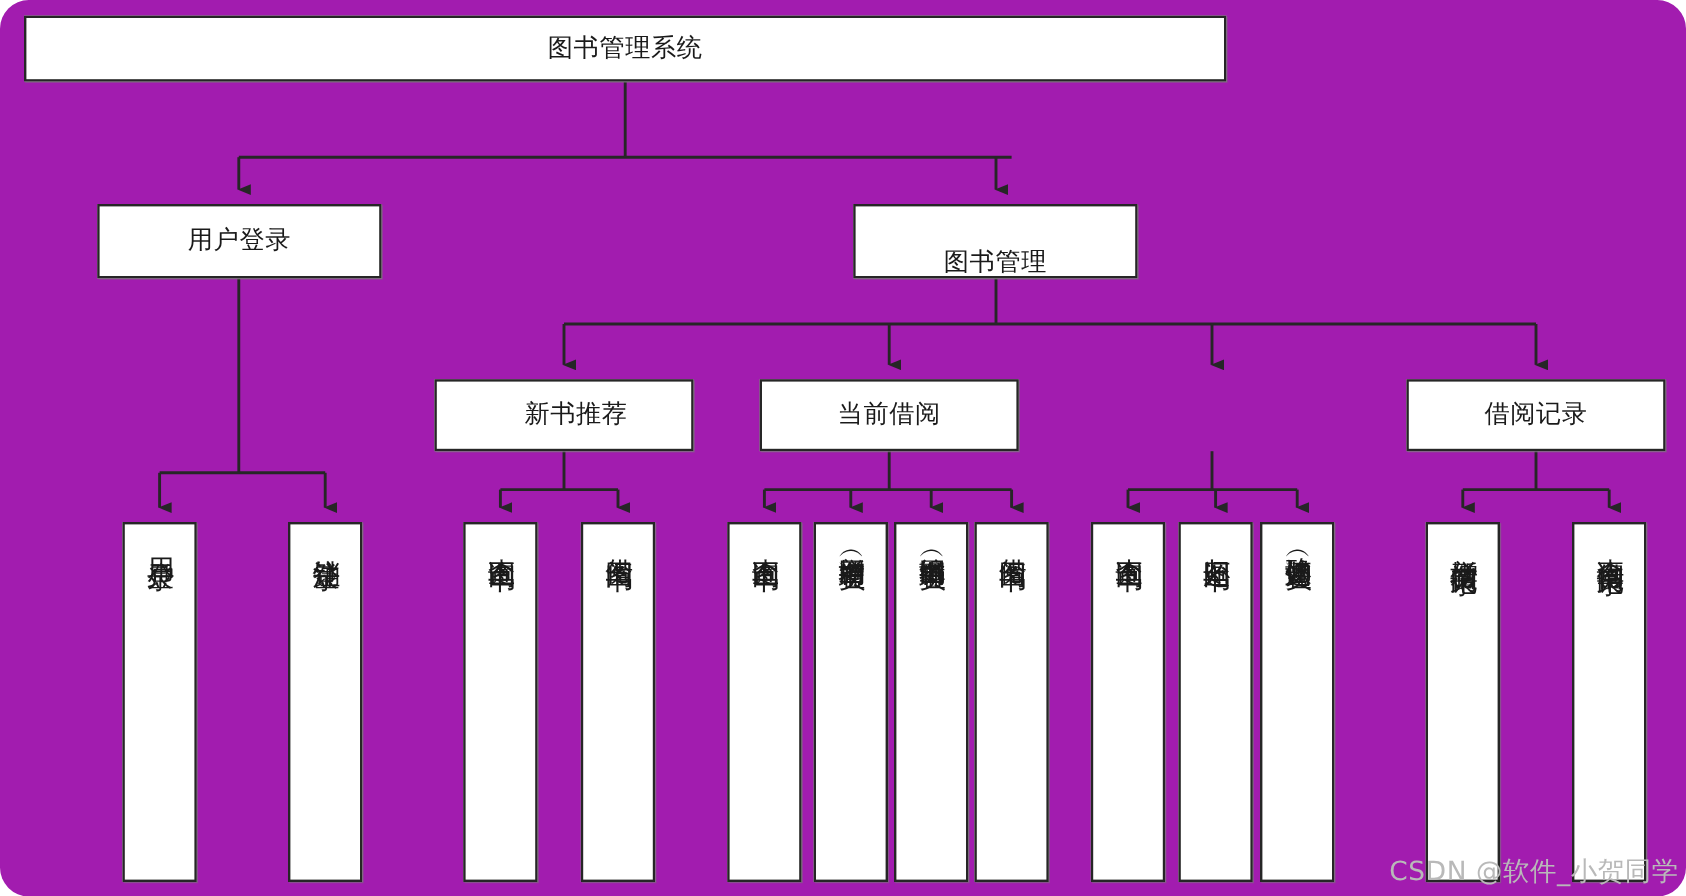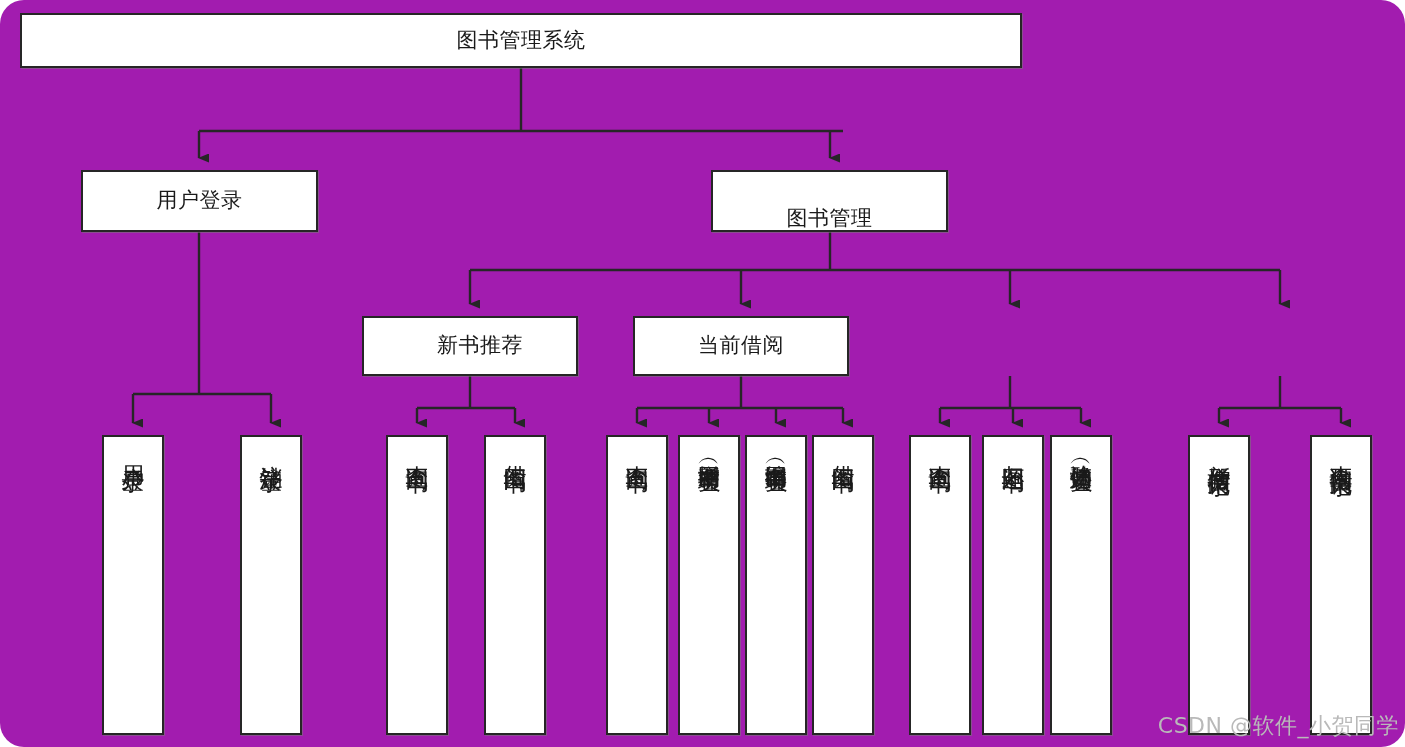--- a/index.html
+++ b/index.html
@@ -154,20 +154,23 @@
   <div class="node horizontal" style="left:711px; top:170px; width:237px; height:62px;align-items:flex-end;">
     <span class="node-label">图书管理</span>
   </div>
 
   <div class="node horizontal" style="left:362px; top:316px; width:216px; height:60px;padding-left:20px;">
     <span class="node-label">新书推荐</span>
   </div>
   <div class="node horizontal" style="left:633px; top:316px; width:216px; height:60px;">
     <span class="node-label">当前借阅</span>
   </div>
+  <div class="node horizontal" style="left:1172px; top:316px; width:216px; height:60px;">
+    <span class="node-label">借阅记录</span>
+  </div>
 
   <div class="node vertical" style="left:102px; top:435px; width:62px; height:300px;">
     <span class="node-label">用户登录</span>
   </div>
   <div class="node vertical" style="left:240px; top:435px; width:62px; height:300px;">
     <span class="node-label">注销登录</span>
   </div>
 
   <div class="node vertical" style="left:386px; top:435px; width:62px; height:300px;">
     <span class="node-label">查询图书</span>

